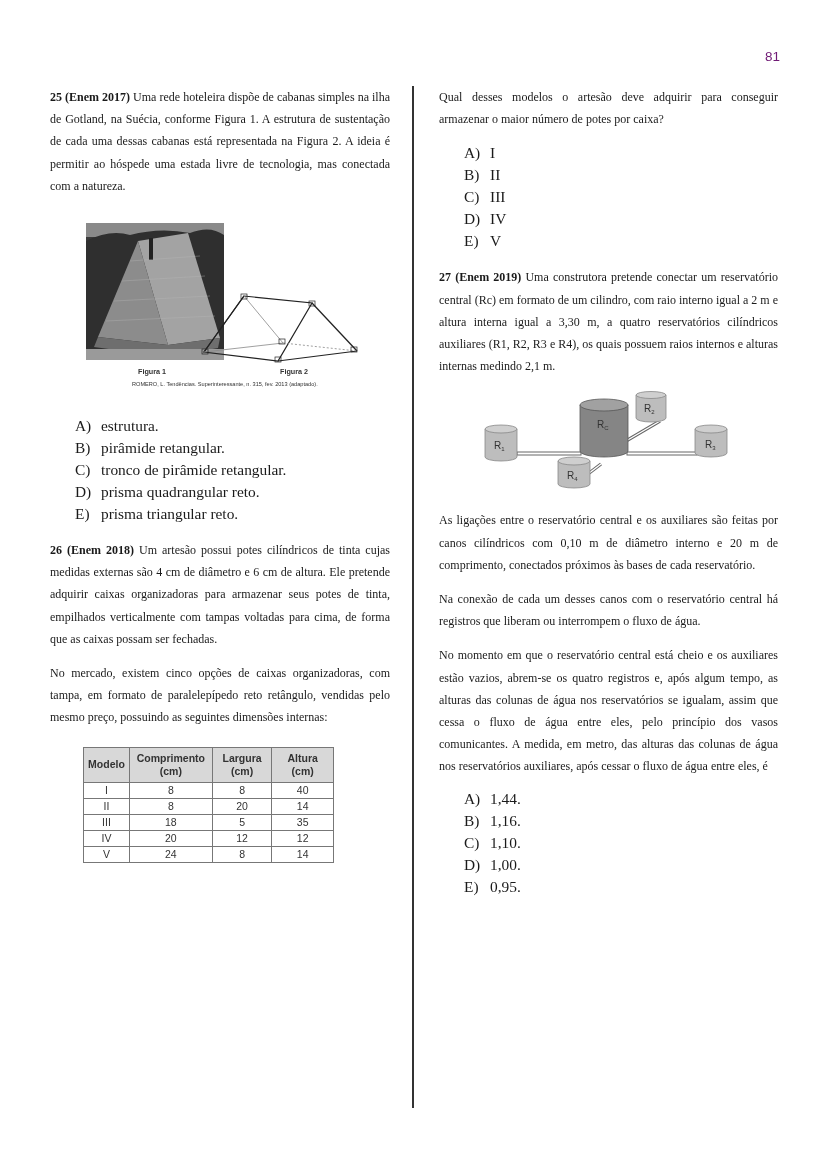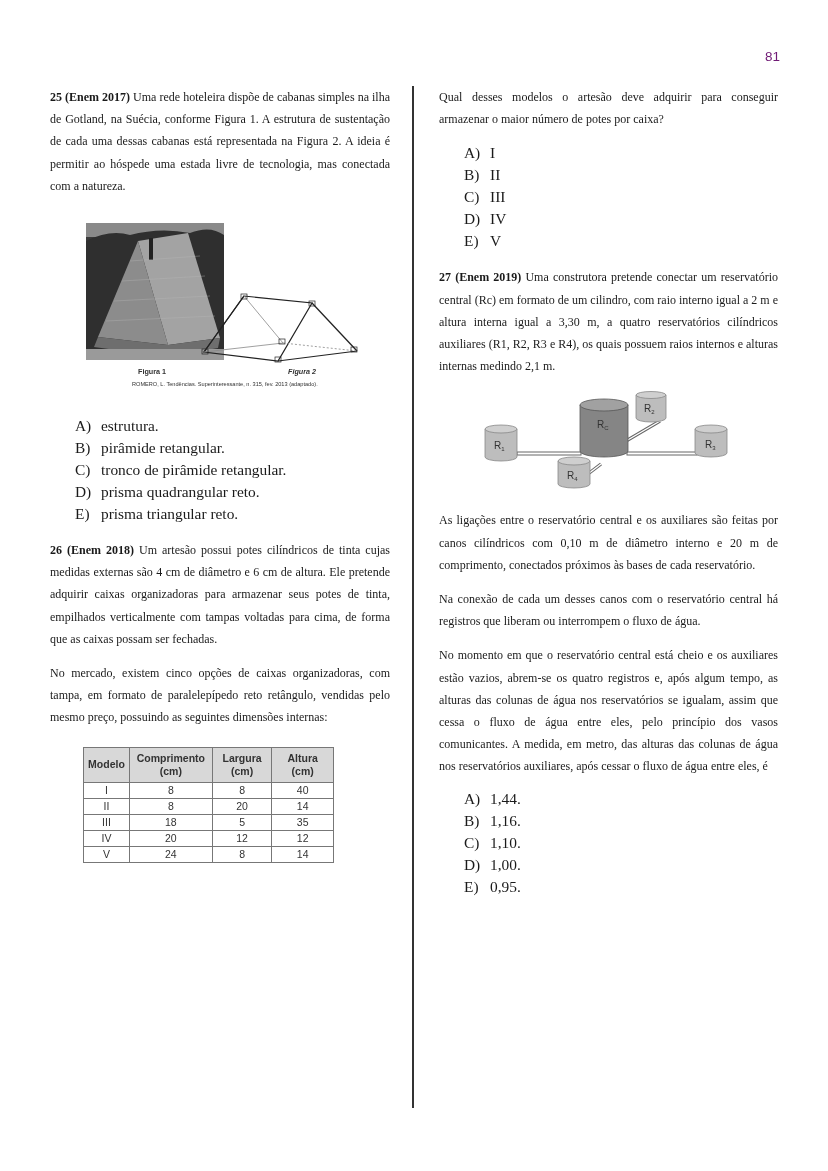--- a/index.html
+++ b/index.html
@@ -67,21 +67,21 @@
           <line x1="233" y1="122" x2="307" y2="130" stroke="#888" stroke-width="0.8" stroke-dasharray="2,2"></line>
           <rect x="191" y="73" width="6" height="5" stroke-width="0.7"></rect>
           <rect x="259" y="80" width="6" height="5" stroke-width="0.7"></rect>
           <rect x="229" y="118" width="6" height="5" stroke-width="0.7"></rect>
           <rect x="152" y="128" width="6" height="5" stroke-width="0.7"></rect>
           <rect x="225" y="136" width="6" height="5" stroke-width="0.7"></rect>
           <rect x="301" y="126" width="6" height="5" stroke-width="0.7"></rect>
         </g>
       </svg>
       <div class="fig-caption" style="position:absolute; left:88px; top:146px;">Figura 1</div>
-      <div class="fig-caption" style="position:absolute; left:238px; top:146px;font-style:italic;">Figura 2</div>
+      <div class="fig-caption" style="position:absolute; left:230px; top:146px;">Figura 2</div>
       <div class="fig-source" style="position:absolute; left:82px; top:160px; white-space:nowrap;">ROMERO, L. Tendências. Superinteressante, n. 315, fev. 2013 (adaptado).</div>
     </div>
 
     <ul class="options" style="margin-top:12px;">
       <li>
           <span class="letter">A)</span>
           <span>estrutura.</span>
         </li>
       <li>
           <span class="letter">B)</span>

